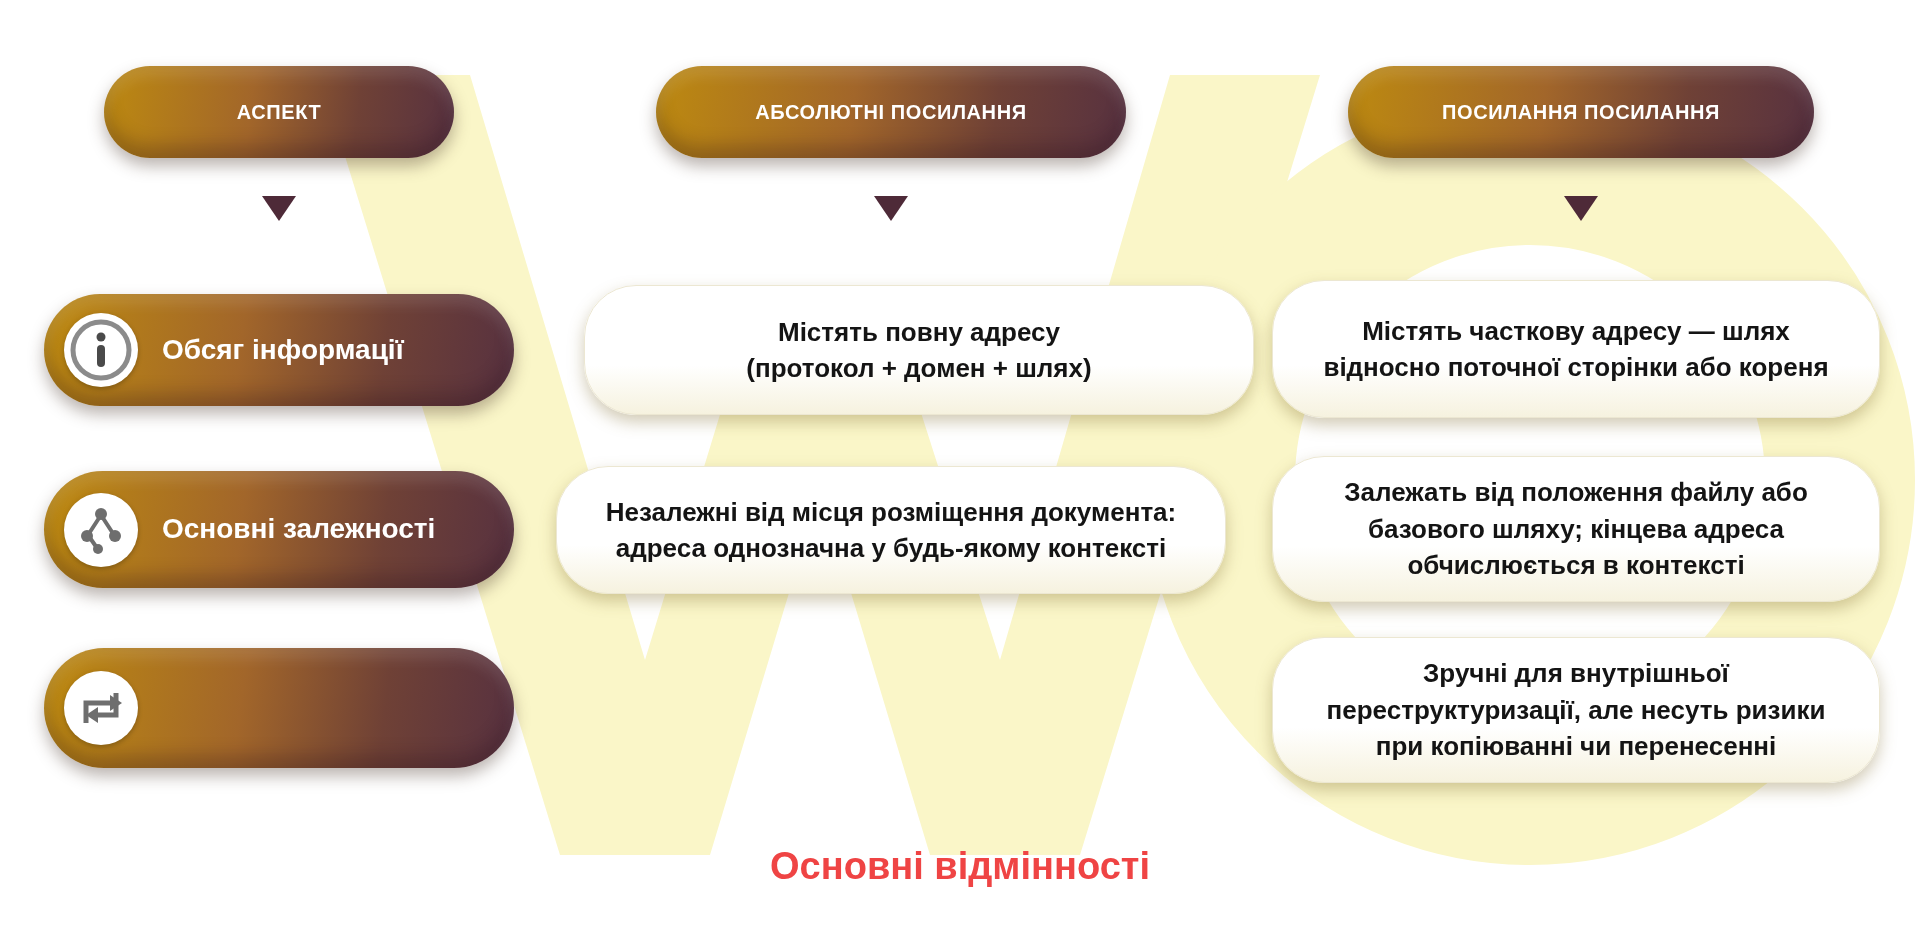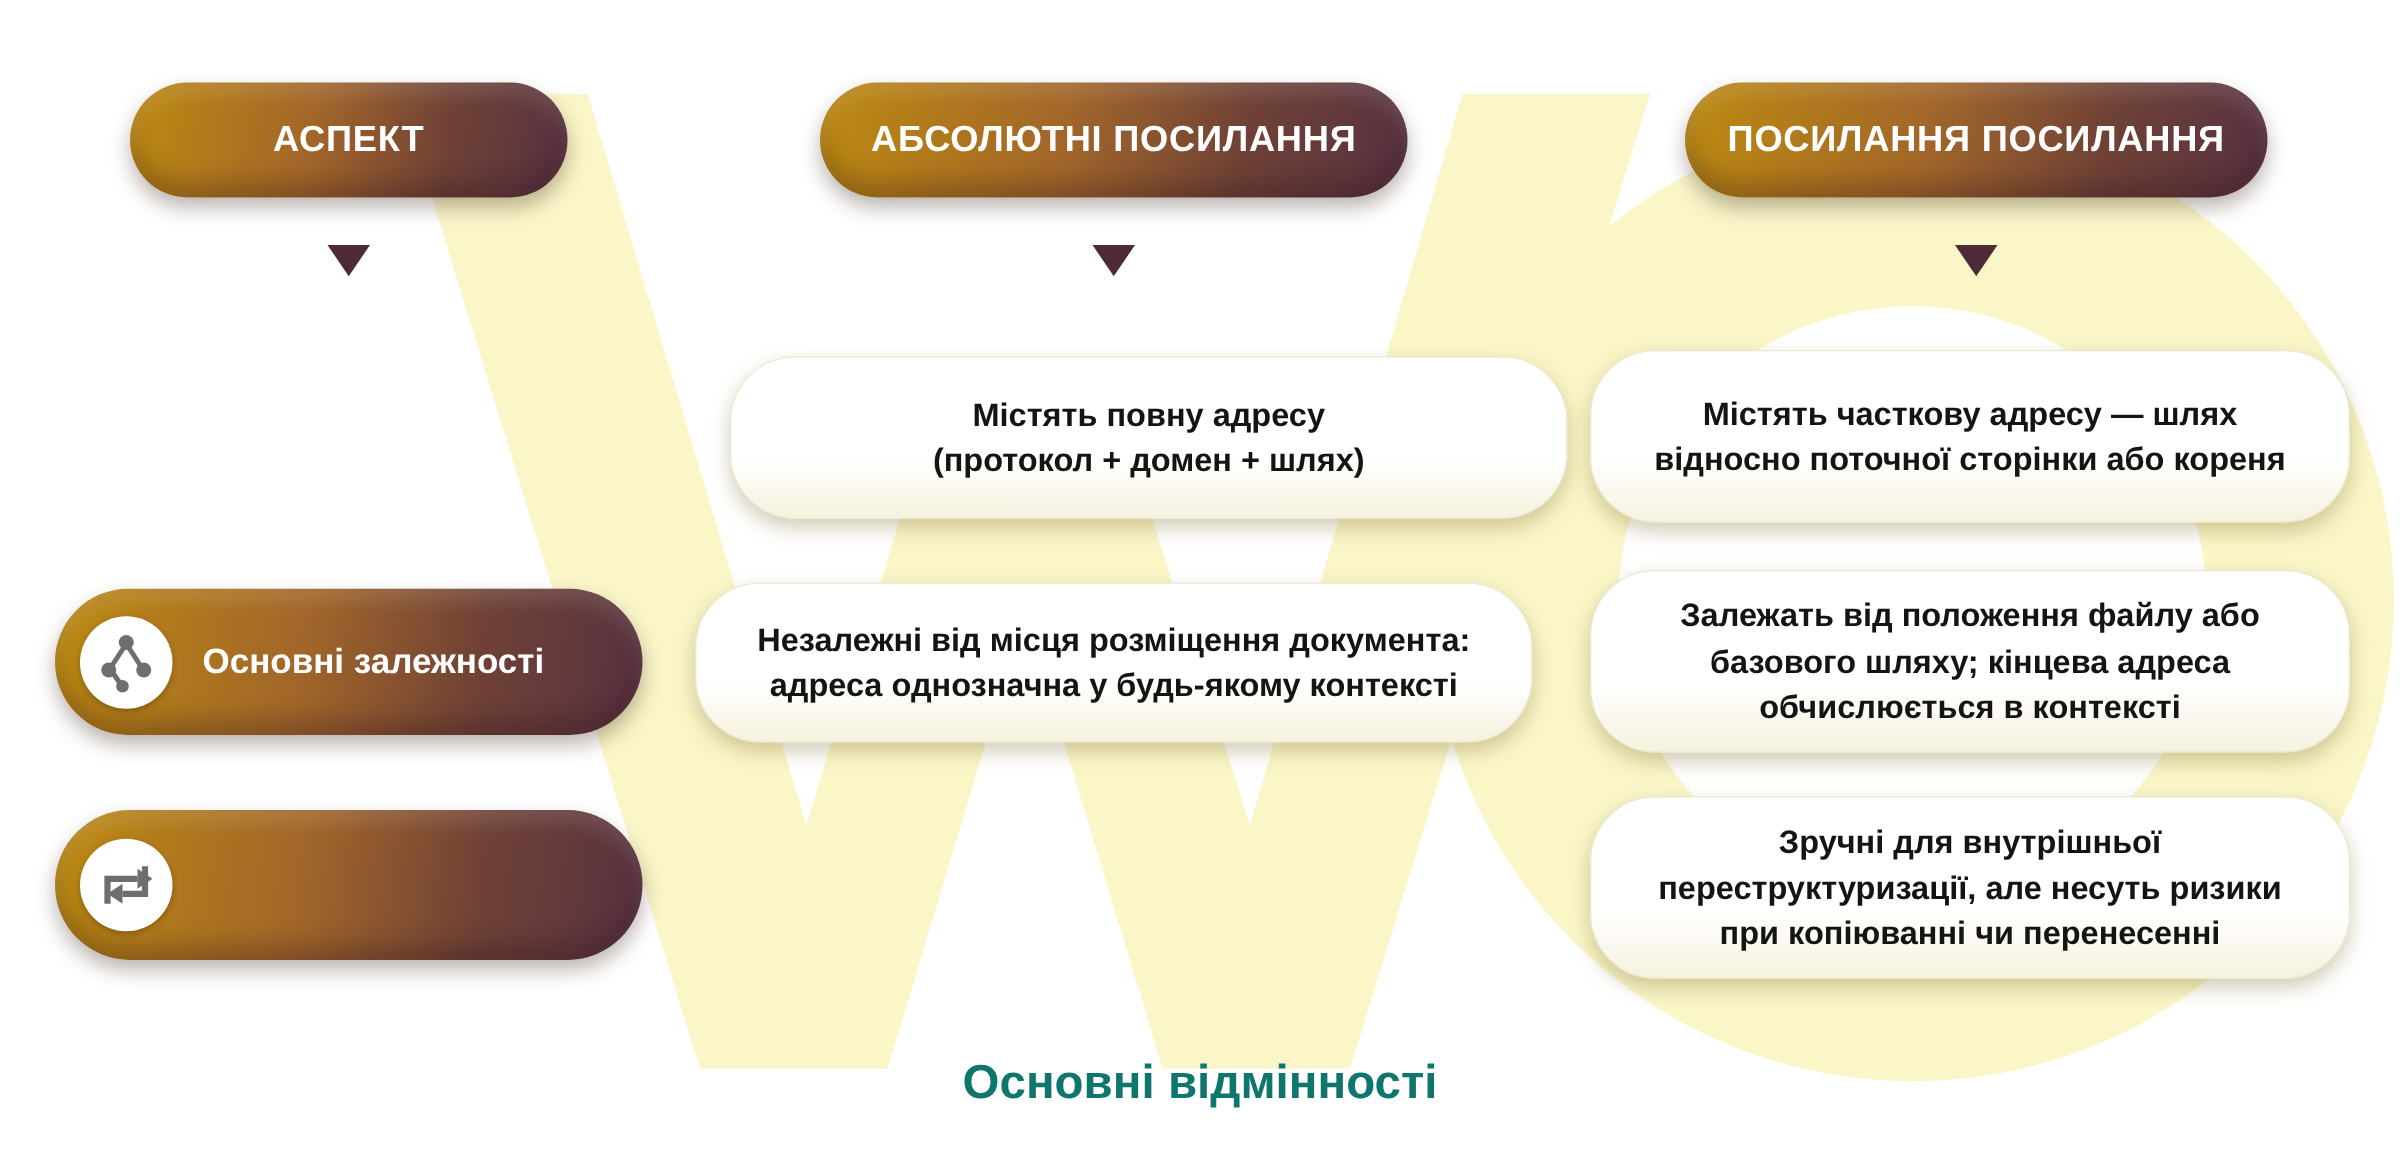--- a/index.html
+++ b/index.html
@@ -20,21 +20,21 @@
     position: absolute;
     background: linear-gradient(97deg, #bd8a10 0%, #a2662a 42%, #6f4136 72%, #573140 100%);
     color: #ffffff;
     font-weight: bold;
     display: flex; align-items: center; justify-content: center;
     box-shadow: 0 8px 16px rgba(60,40,30,0.35),
                 inset 0 10px 14px rgba(255,255,255,0.12),
                 inset 0 -12px 18px rgba(40,15,25,0.28);
     z-index: 2;
   }
-  .header-pill { height: 92px; border-radius: 46px; font-size: 29px; letter-spacing: 0.6px; text-align: center; }
+  .header-pill { height: 92px; border-radius: 46px; font-size: 20px; letter-spacing: 0.6px; text-align: center; }
 
   .aspect-pill {
     justify-content: flex-start;
     gap: 24px;
     padding: 0 28px 0 20px;
     border-radius: 60px;
     font-size: 28px;
     line-height: 1.3;
     white-space: pre-line;
     text-align: left;
@@ -74,21 +74,21 @@
     box-shadow: 0 7px 16px rgba(125,105,45,0.35);
     z-index: 2;
   }
 
   .footer-title {
     position: absolute;
     left: 0; top: 845px; width: 1920px;
     text-align: center;
     font-weight: bold;
     font-size: 38px;
-    color: #0f766e;
+    color: #ef4444;
     z-index: 2;
   }
 </style>
 </head>
 <body>
 
 <div class="stage">
 
   <svg class="watermark" width="1920" height="927" viewBox="0 0 1920 927">
     <path fill="#faf6c8" d="M320,75 L470,75 L645,660 L755,300 L885,300 L1000,660 L1170,75 L1320,75 L1080,855 L930,855 L820,490 L710,855 L560,855 Z"></path>
@@ -102,20 +102,30 @@
     <span>АБСОЛЮТНІ ПОСИЛАННЯ</span>
   </div>
   <div class="grad-pill header-pill" style="left:1348px; top:66px; width:466px;">
     <span>ПОСИЛАННЯ ПОСИЛАННЯ</span>
   </div>
 
   <div class="arrow-down" style="left:262px; top:196px;"></div>
   <div class="arrow-down" style="left:874px; top:196px;"></div>
   <div class="arrow-down" style="left:1564px; top:196px;"></div>
 
+  <div class="grad-pill aspect-pill" style="left:44px; top:294px; width:470px; height:112px;">
+    <span class="icon-circle">
+      <svg viewBox="0 0 74 74" width="74" height="74">
+        <circle cx="37" cy="37" r="28" fill="#ffffff" stroke="#8b8b8b" stroke-width="5"></circle>
+        <circle cx="37" cy="24" r="4.5" fill="#4a4a4a"></circle>
+        <rect x="33" y="32" width="8" height="22" rx="4" fill="#4a4a4a"></rect>
+      </svg>
+    </span>
+    <span>Обсяг інформації</span>
+  </div>
   <div class="content-pill" style="left:584px; top:285px; width:670px; height:130px;">
     <span>Містять повну адресу
 (протокол + домен + шлях)</span>
   </div>
   <div class="content-pill" style="left:1272px; top:280px; width:608px; height:138px;">
     <span>Містять часткову адресу — шлях
 відносно поточної сторінки або кореня</span>
   </div>
 
   <div class="grad-pill aspect-pill" style="left:44px; top:471px; width:470px; height:117px;">

